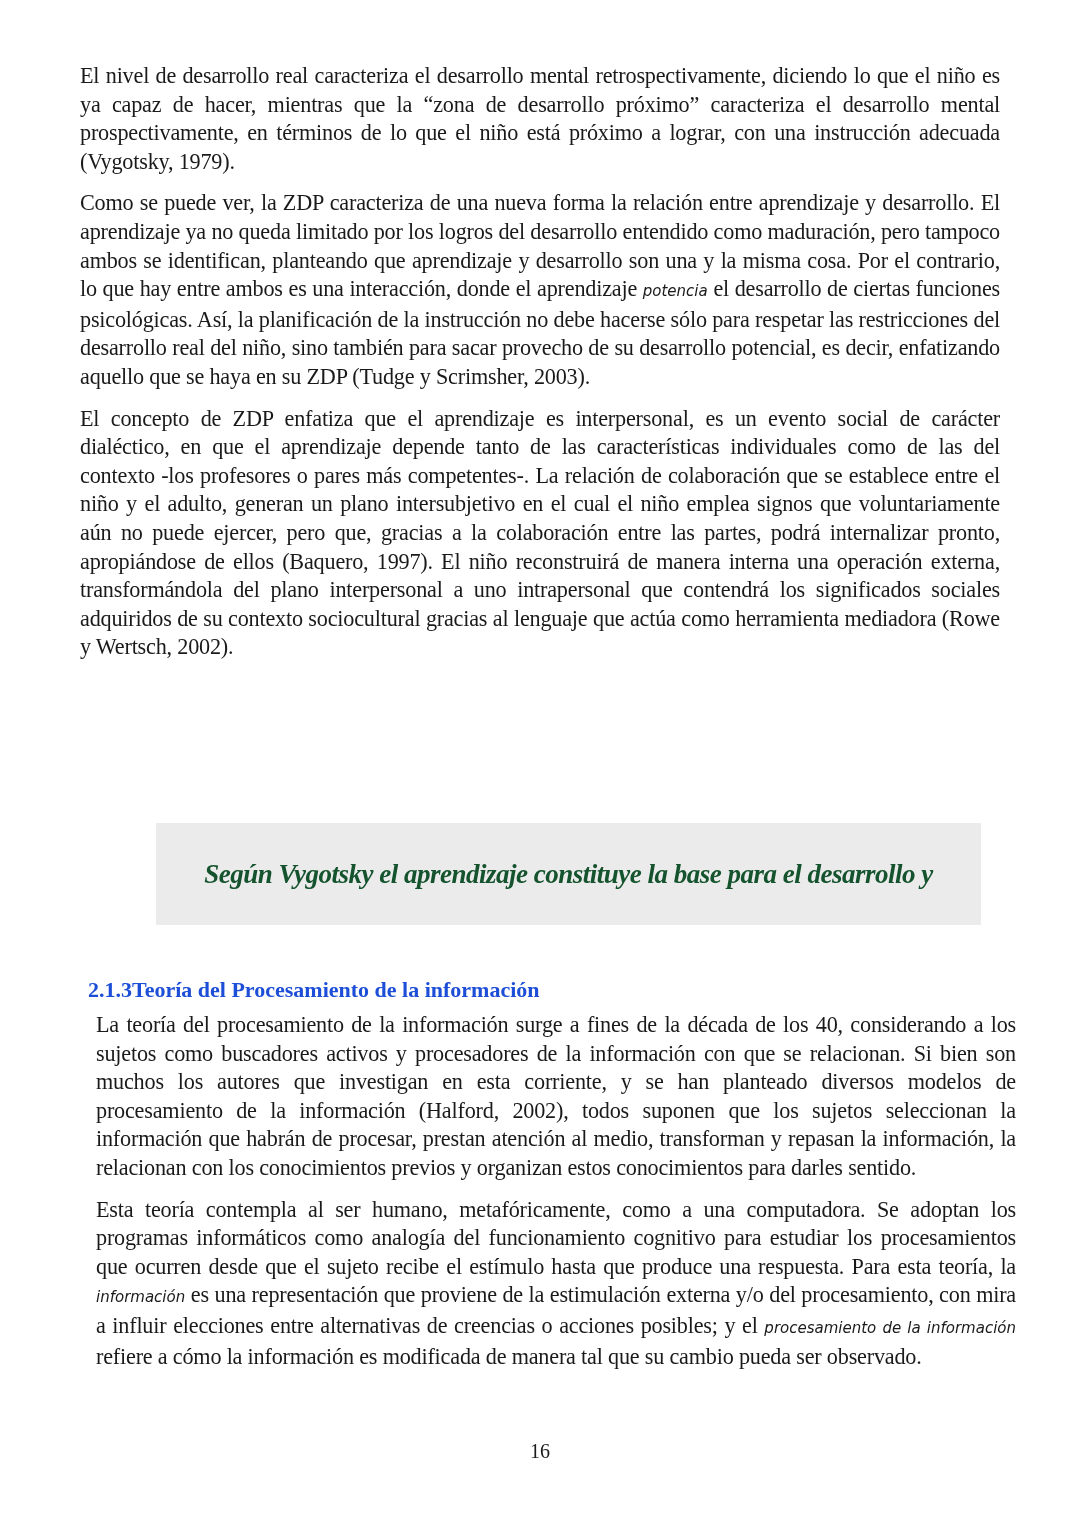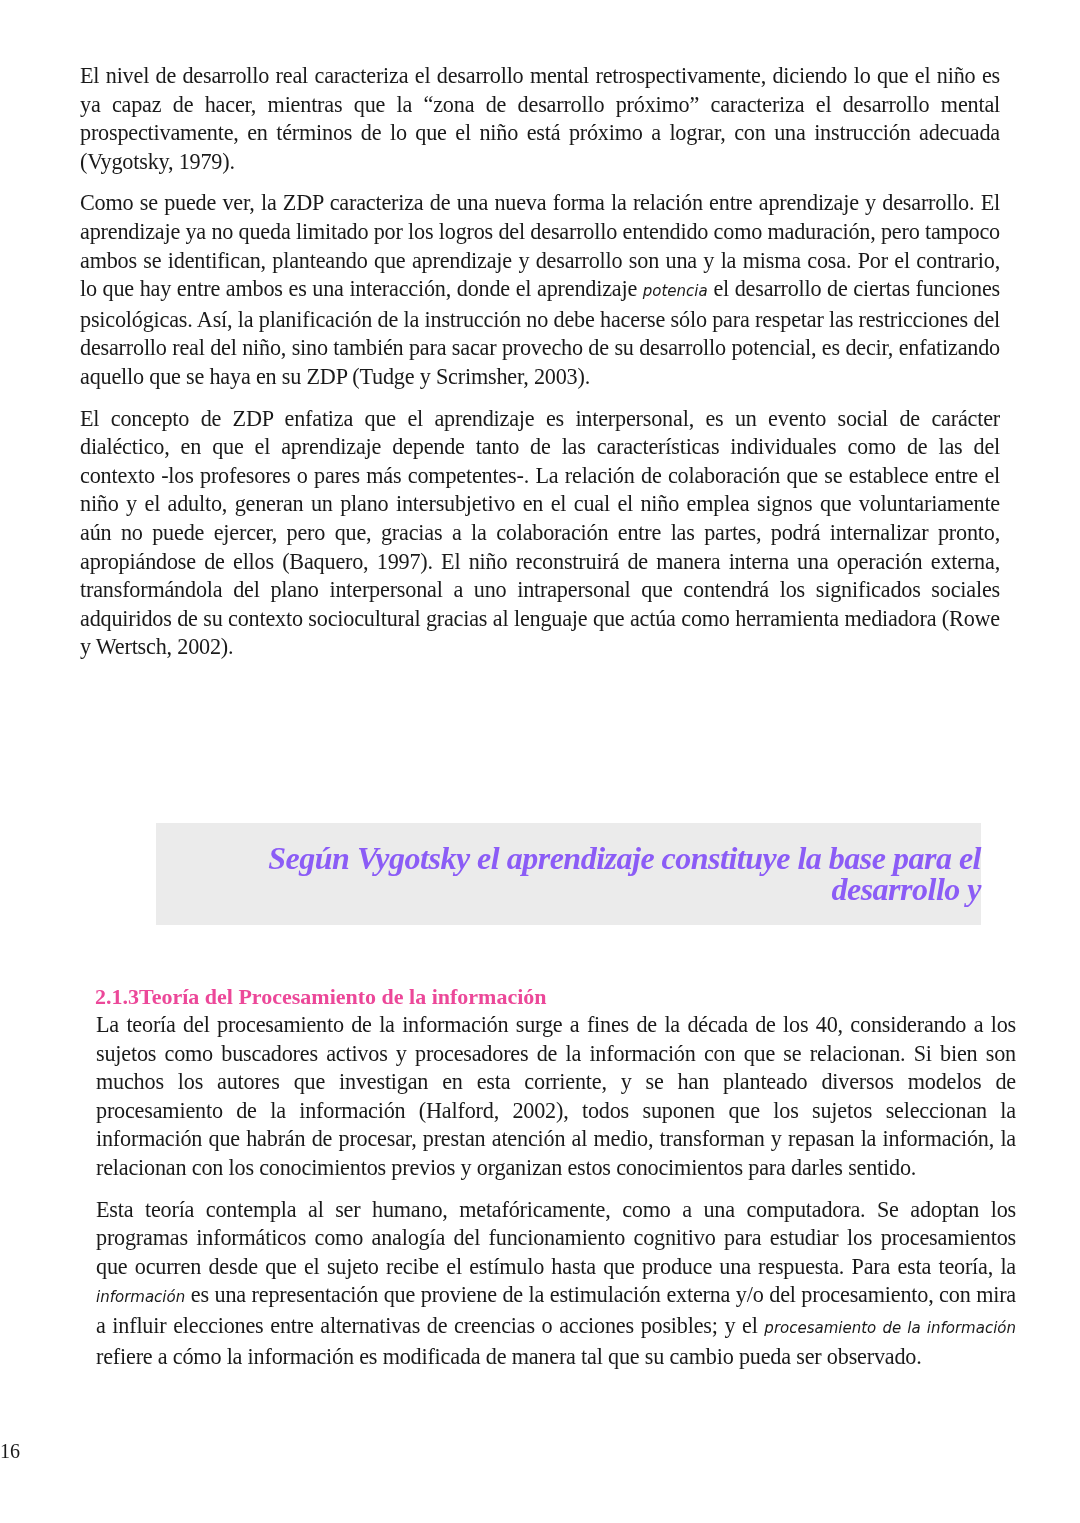--- a/index.html
+++ b/index.html
@@ -39,49 +39,49 @@
       display: flex;
       align-items: center;
       justify-content: center;
       text-align: center;
     }
     .callout p {
       margin: 0;
       font-family: "Liberation Serif", "DejaVu Serif", serif;
       font-style: italic;
       font-weight: bold;
-      font-size: 32px;
+      font-size: 27px;
       line-height: 31px;
-      color: #8b5cf6;
+      color: #14532d;
       letter-spacing: -0.5px;
       text-align: right;
     }
     .section-heading {
       position: absolute;
       left: 80px;
       top: 968px;
       font-family: "Liberation Serif", "DejaVu Serif", serif;
       font-weight: bold;
       font-size: 22px;
       line-height: 28px;
-      margin: 15px;
-      color: #ec4899;
+      margin: 8px;
+      color: #1d4ed8;
     }
     .section-body {
       position: absolute;
       left: 96px;
       top: 1011px;
       width: 920px;
     }
     .page-number {
       position: absolute;
       left: 0;
       width: 1080px;
       top: 1440px;
-      text-align: left;
+      text-align: center;
       font-size: 20px;
       color: #1a1a1a;
     }
   </style>
 </head>
 <body>
 
 <div class="page">
   <p class="para">
     <span>El nivel de desarrollo real caracteriza el desarrollo mental retrospectivamente, diciendo lo que el niño es ya capaz de hacer, mientras que la “zona de desarrollo próximo” caracteriza el desarrollo mental prospectivamente, en términos de lo que el niño está próximo a lograr, con una instrucción adecuada (Vygotsky, 1979).</span>

